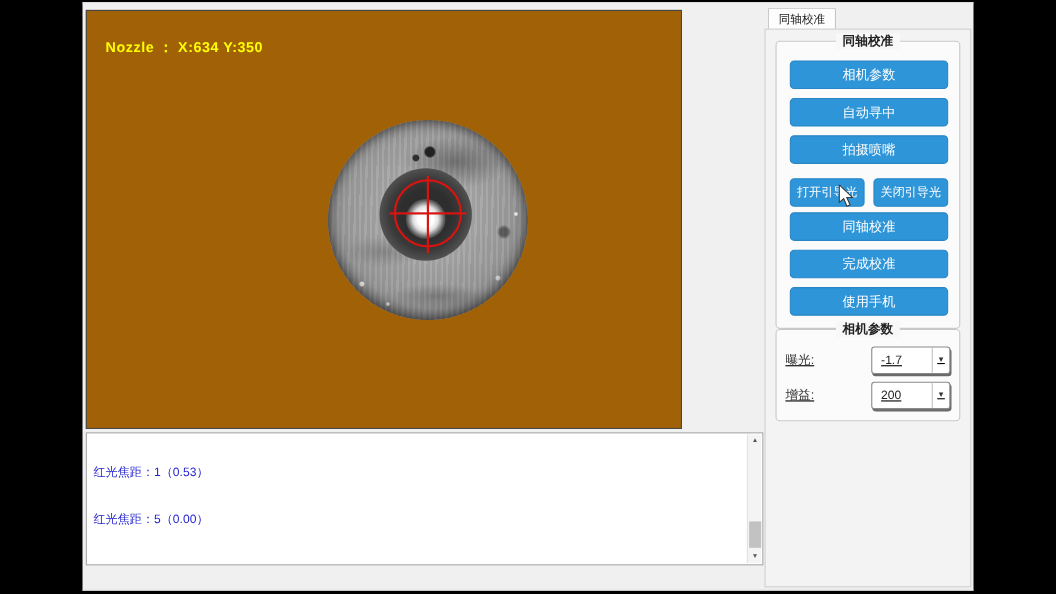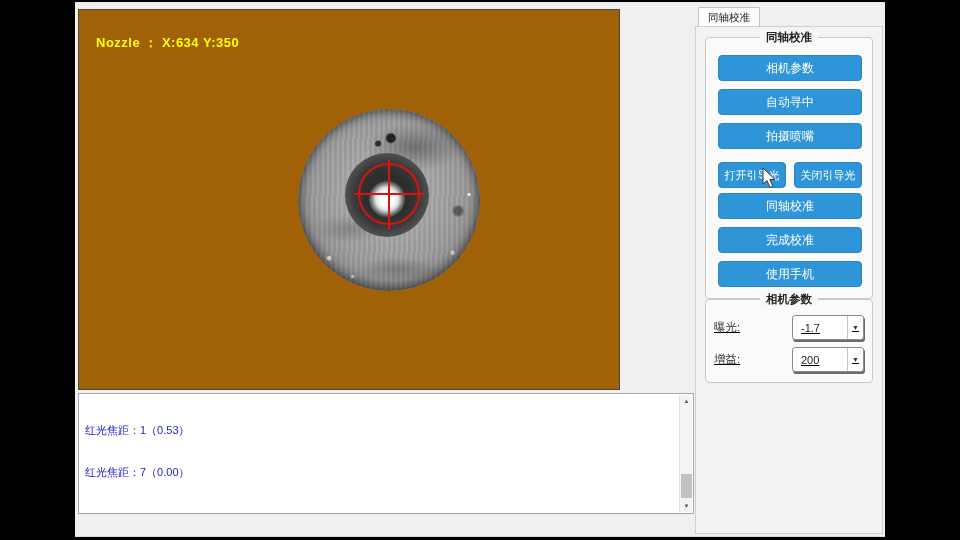--- a/index.html
+++ b/index.html
@@ -98,21 +98,21 @@
       <div class="ret-v"></div>
       <div class="ret-h"></div>
       <div class="ret2-v"></div>
       <div class="ret2-h"></div>
       <div class="ret2-sq"></div>
     </div>
 
     <div class="logbox">
       <div class="log-lines">
         <div style="color: rgb(36, 36, 207);">红光焦距：1（0.53）</div>
-        <div style="color: rgb(36, 36, 207);">红光焦距：7（0.00）</div>
+        <div style="color: rgb(36, 36, 207);">红光焦距：5（0.00）</div>
         
         
         
         
         
         
         
       </div>
       <div class="sbar">
         <div class="sb-btn sb-up">▲</div>

